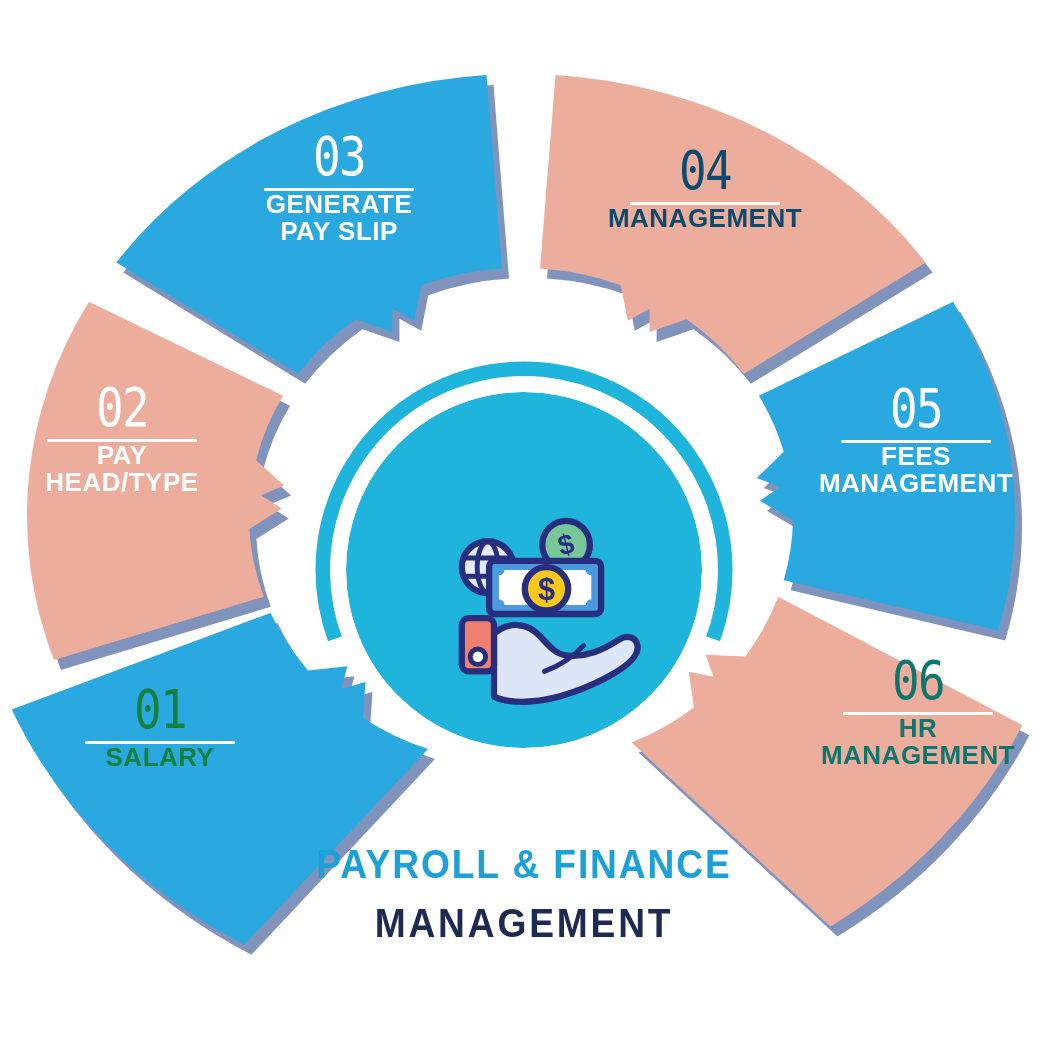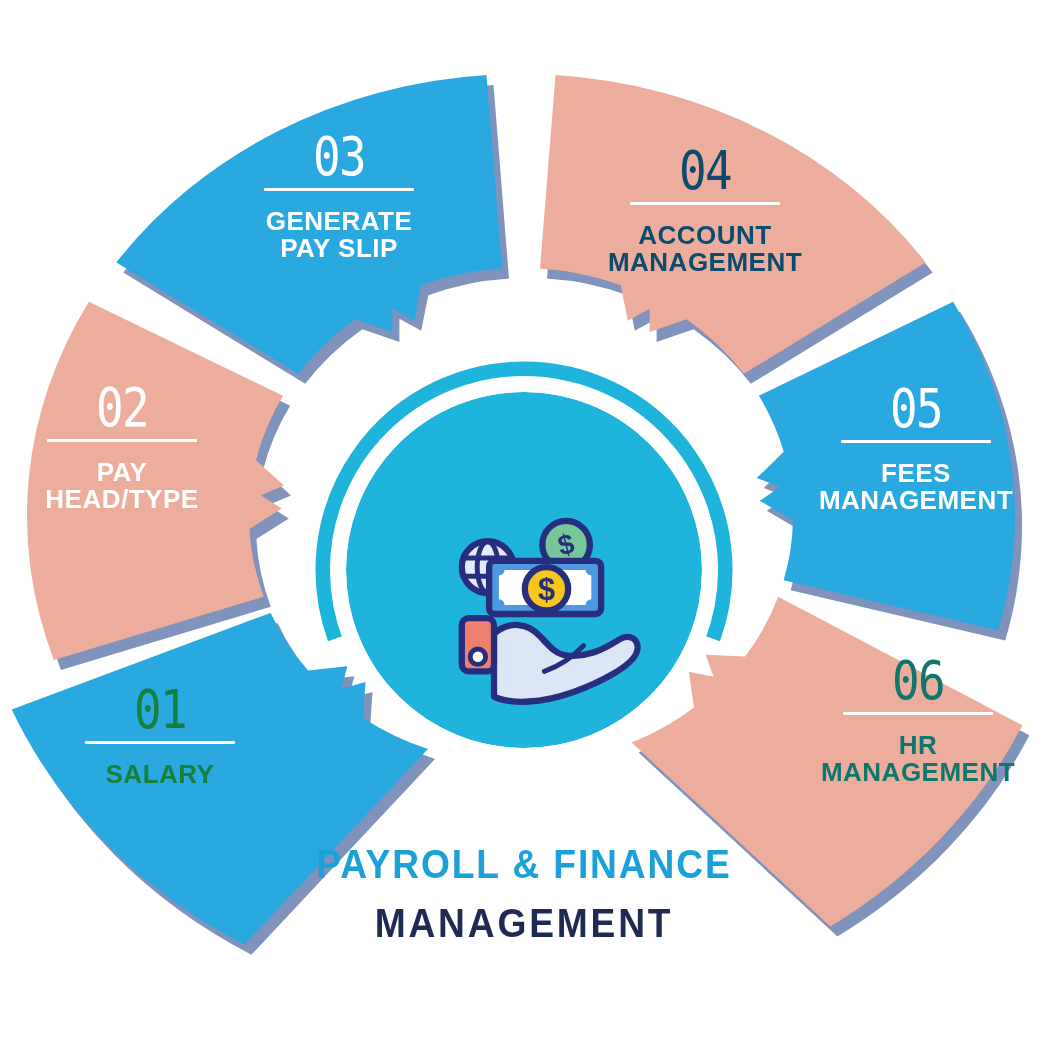--- a/index.html
+++ b/index.html
@@ -4,21 +4,21 @@
 <style>
   html,body{margin:0;padding:0;background:#ffffff;}
   #stage{position:relative;width:1042px;height:1042px;background:#ffffff;overflow:hidden;
          font-family:"Liberation Sans",sans-serif;}
   #ring-svg{position:absolute;left:0;top:0;}
   .seg-text{position:absolute;width:300px;text-align:center;color:#ffffff;pointer-events:none;}
   .seg-num{font-family:"DejaVu Sans Mono","Liberation Mono",monospace;font-size:54px;line-height:54px;
            font-weight:400;transform:scaleX(.85);letter-spacing:-2px;}
   .seg-rule{width:150px;height:3px;background:#ffffff;margin:4px auto 0;border-radius:1px;}
   .seg-label{font-weight:bold;font-size:26px;line-height:27px;letter-spacing:.5px;}
-  .seg-l1{margin-top:17px;}
+  .seg-l1{}
   .seg-l2{}
   #title-block{position:absolute;left:6px;right:0;top:842px;text-align:center;}
   .title-line1{font-weight:bold;font-size:40px;line-height:44px;letter-spacing:2px;transform:scaleX(.93);}
   .title-line2{font-weight:bold;font-size:40px;line-height:44px;letter-spacing:3px;margin-top:15px;transform:scaleX(.93);}
 </style>
 </head>
 <body>
 
 <div id="stage">
 
@@ -94,21 +94,20 @@
   </div>
   <div class="seg-text" style="left: 189px; top: 130px; color: rgb(255, 255, 255);">
     <div class="seg-num">03</div>
     <div class="seg-rule"></div>
     <div class="seg-label seg-l1">GENERATE</div>
     <div class="seg-label seg-l2">PAY SLIP</div>
   </div>
   <div class="seg-text" style="left: 555px; top: 144px; color: #0c4a6e;">
     <div class="seg-num">04</div>
     <div class="seg-rule"></div>
-    <div class="seg-label seg-l1">ACCOUNT</div>
     <div class="seg-label seg-l2">MANAGEMENT</div>
   </div>
   <div class="seg-text" style="left: 766px; top: 382px; color: rgb(255, 255, 255);">
     <div class="seg-num">05</div>
     <div class="seg-rule"></div>
     <div class="seg-label seg-l1">FEES</div>
     <div class="seg-label seg-l2">MANAGEMENT</div>
   </div>
   <div class="seg-text" style="left: 768px; top: 654px; color: #0f766e;">
     <div class="seg-num">06</div>

